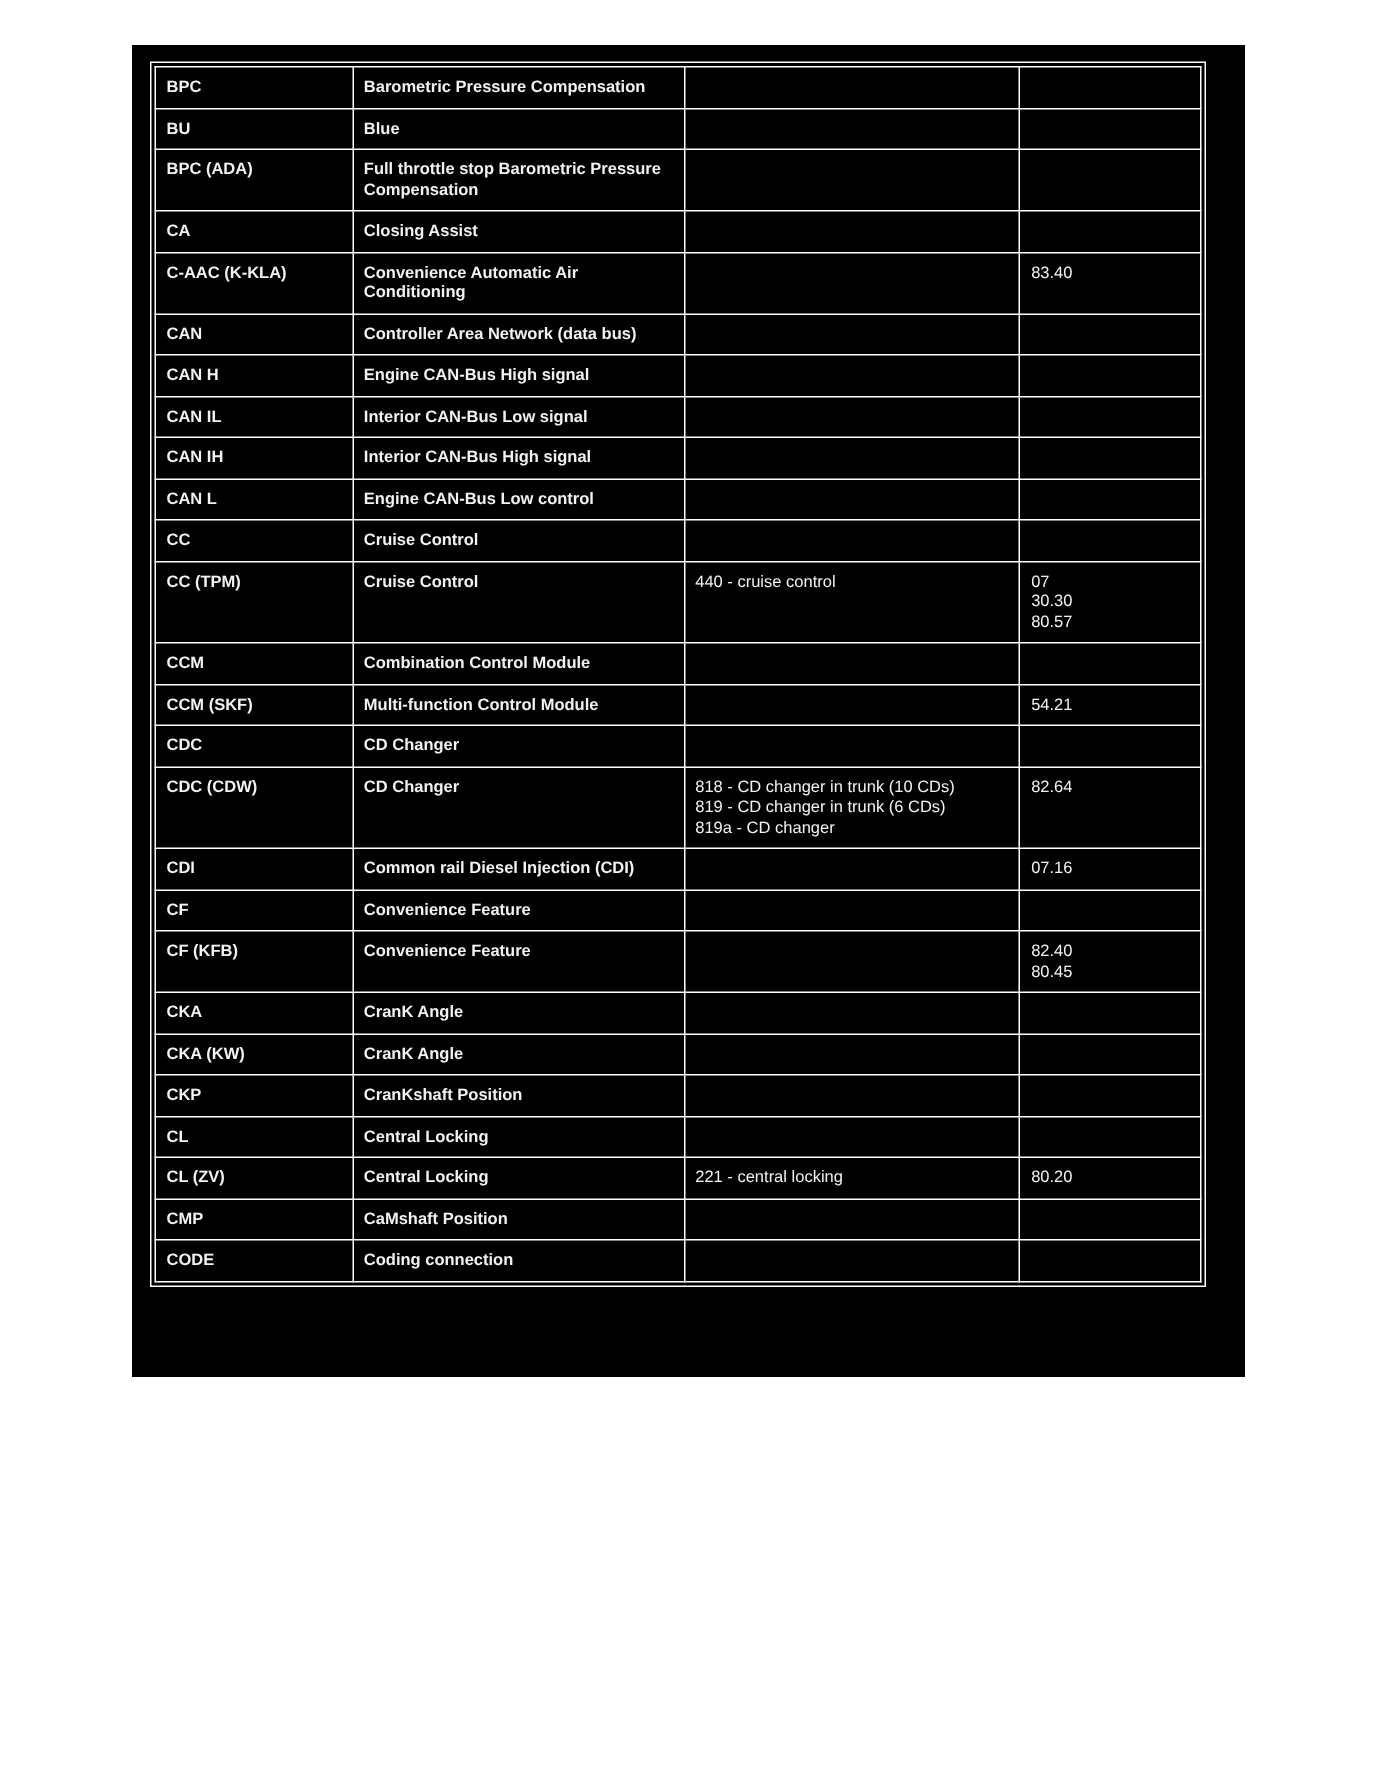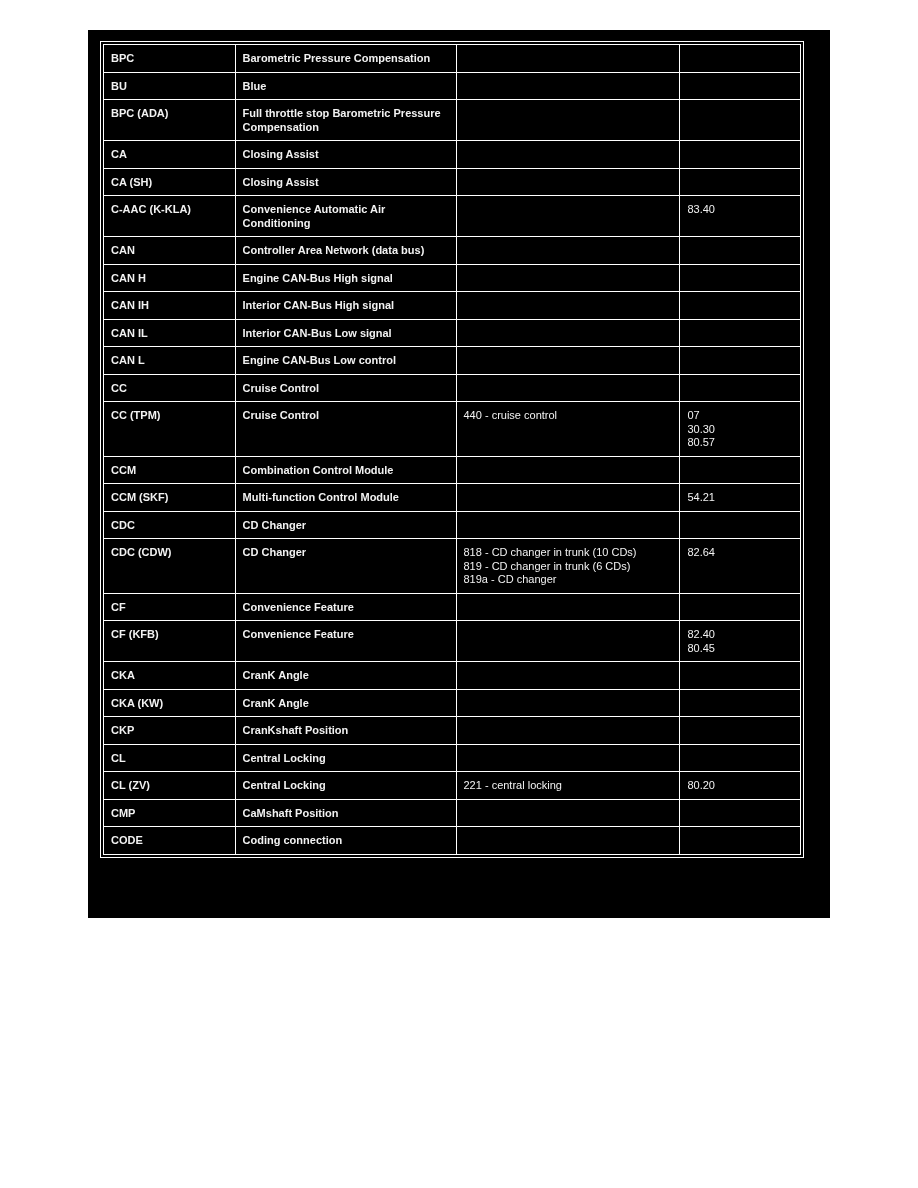--- a/index.html
+++ b/index.html
@@ -74,52 +74,46 @@
             <td></td>
             <td></td>
           </tr>
           <tr>
             <td>CA</td>
             <td>Closing Assist</td>
             <td></td>
             <td></td>
           </tr>
           <tr>
-            <td>CA (SH)</td>
-            <td>Closing Assist</td>
-            <td></td>
-            <td></td>
-          </tr>
-          <tr>
             <td>C-AAC (K-KLA)</td>
             <td>Convenience Automatic Air Conditioning</td>
             <td></td>
             <td>83.40</td>
           </tr>
           <tr>
             <td>CAN</td>
             <td>Controller Area Network (data bus)</td>
             <td></td>
             <td></td>
           </tr>
           <tr>
             <td>CAN H</td>
             <td>Engine CAN-Bus High signal</td>
             <td></td>
             <td></td>
           </tr>
           <tr>
+            <td>CAN IL</td>
+            <td>Interior CAN-Bus Low signal</td>
+            <td></td>
+            <td></td>
+          </tr>
+          <tr>
             <td>CAN IH</td>
             <td>Interior CAN-Bus High signal</td>
-            <td></td>
-            <td></td>
-          </tr>
-          <tr>
-            <td>CAN IL</td>
-            <td>Interior CAN-Bus Low signal</td>
             <td></td>
             <td></td>
           </tr>
           <tr>
             <td>CAN L</td>
             <td>Engine CAN-Bus Low control</td>
             <td></td>
             <td></td>
           </tr>
           <tr>
@@ -156,20 +150,26 @@
           </tr>
           <tr>
             <td>CDC (CDW)</td>
             <td>CD Changer</td>
             <td>818 - CD changer in trunk (10 CDs)
 819 - CD changer in trunk (6 CDs)
 819a - CD changer</td>
             <td>82.64</td>
           </tr>
           <tr>
+            <td>CDI</td>
+            <td>Common rail Diesel Injection (CDI)</td>
+            <td></td>
+            <td>07.16</td>
+          </tr>
+          <tr>
             <td>CF</td>
             <td>Convenience Feature</td>
             <td></td>
             <td></td>
           </tr>
           <tr>
             <td>CF (KFB)</td>
             <td>Convenience Feature</td>
             <td></td>
             <td>82.40

